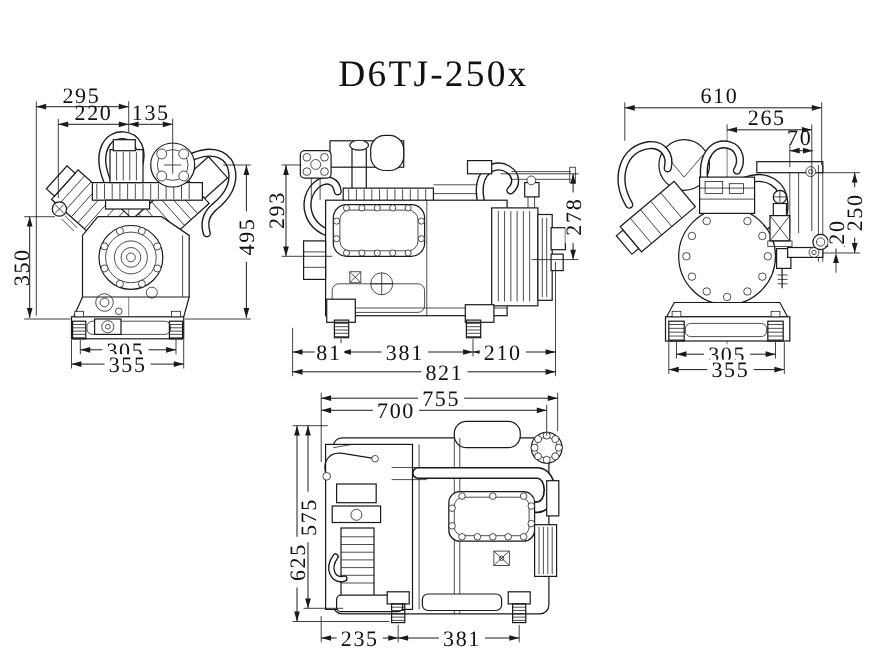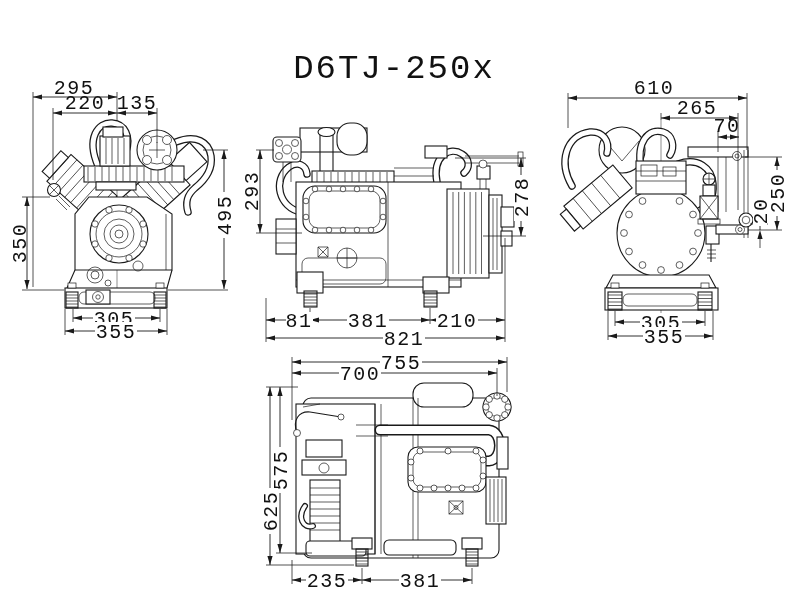--- a/index.html
+++ b/index.html
@@ -1,17 +1,17 @@
 <!DOCTYPE html>
 <html><head>
 <meta charset="utf-8">
 <style>
   html,body{margin:0;padding:0;background:#ffffff;}
   .stage{position:relative;width:800px;height:601px;background:#ffffff;overflow:hidden;
-         font-family:Liberation Mono, monospace;}
+         font-family:Liberation Serif, serif;}
   svg{display:block;}
   .ln  {stroke:#1a1a1a;fill:none;stroke-width:1.1;}
   .lnw {stroke:#1a1a1a;fill:#ffffff;stroke-width:1.1;}
   .ln2 {stroke:#1a1a1a;fill:none;stroke-width:0.7;}
   .lnw2{stroke:#1a1a1a;fill:#ffffff;stroke-width:0.7;}
   .cl  {stroke:#1a1a1a;fill:none;stroke-width:0.5;}
   .dim {stroke:#1a1a1a;fill:none;stroke-width:0.9;}
   .ext {stroke:#1a1a1a;fill:none;stroke-width:0.75;}
   .arr {fill:#1a1a1a;stroke:none;}
   .bg  {fill:#ffffff;stroke:none;}

